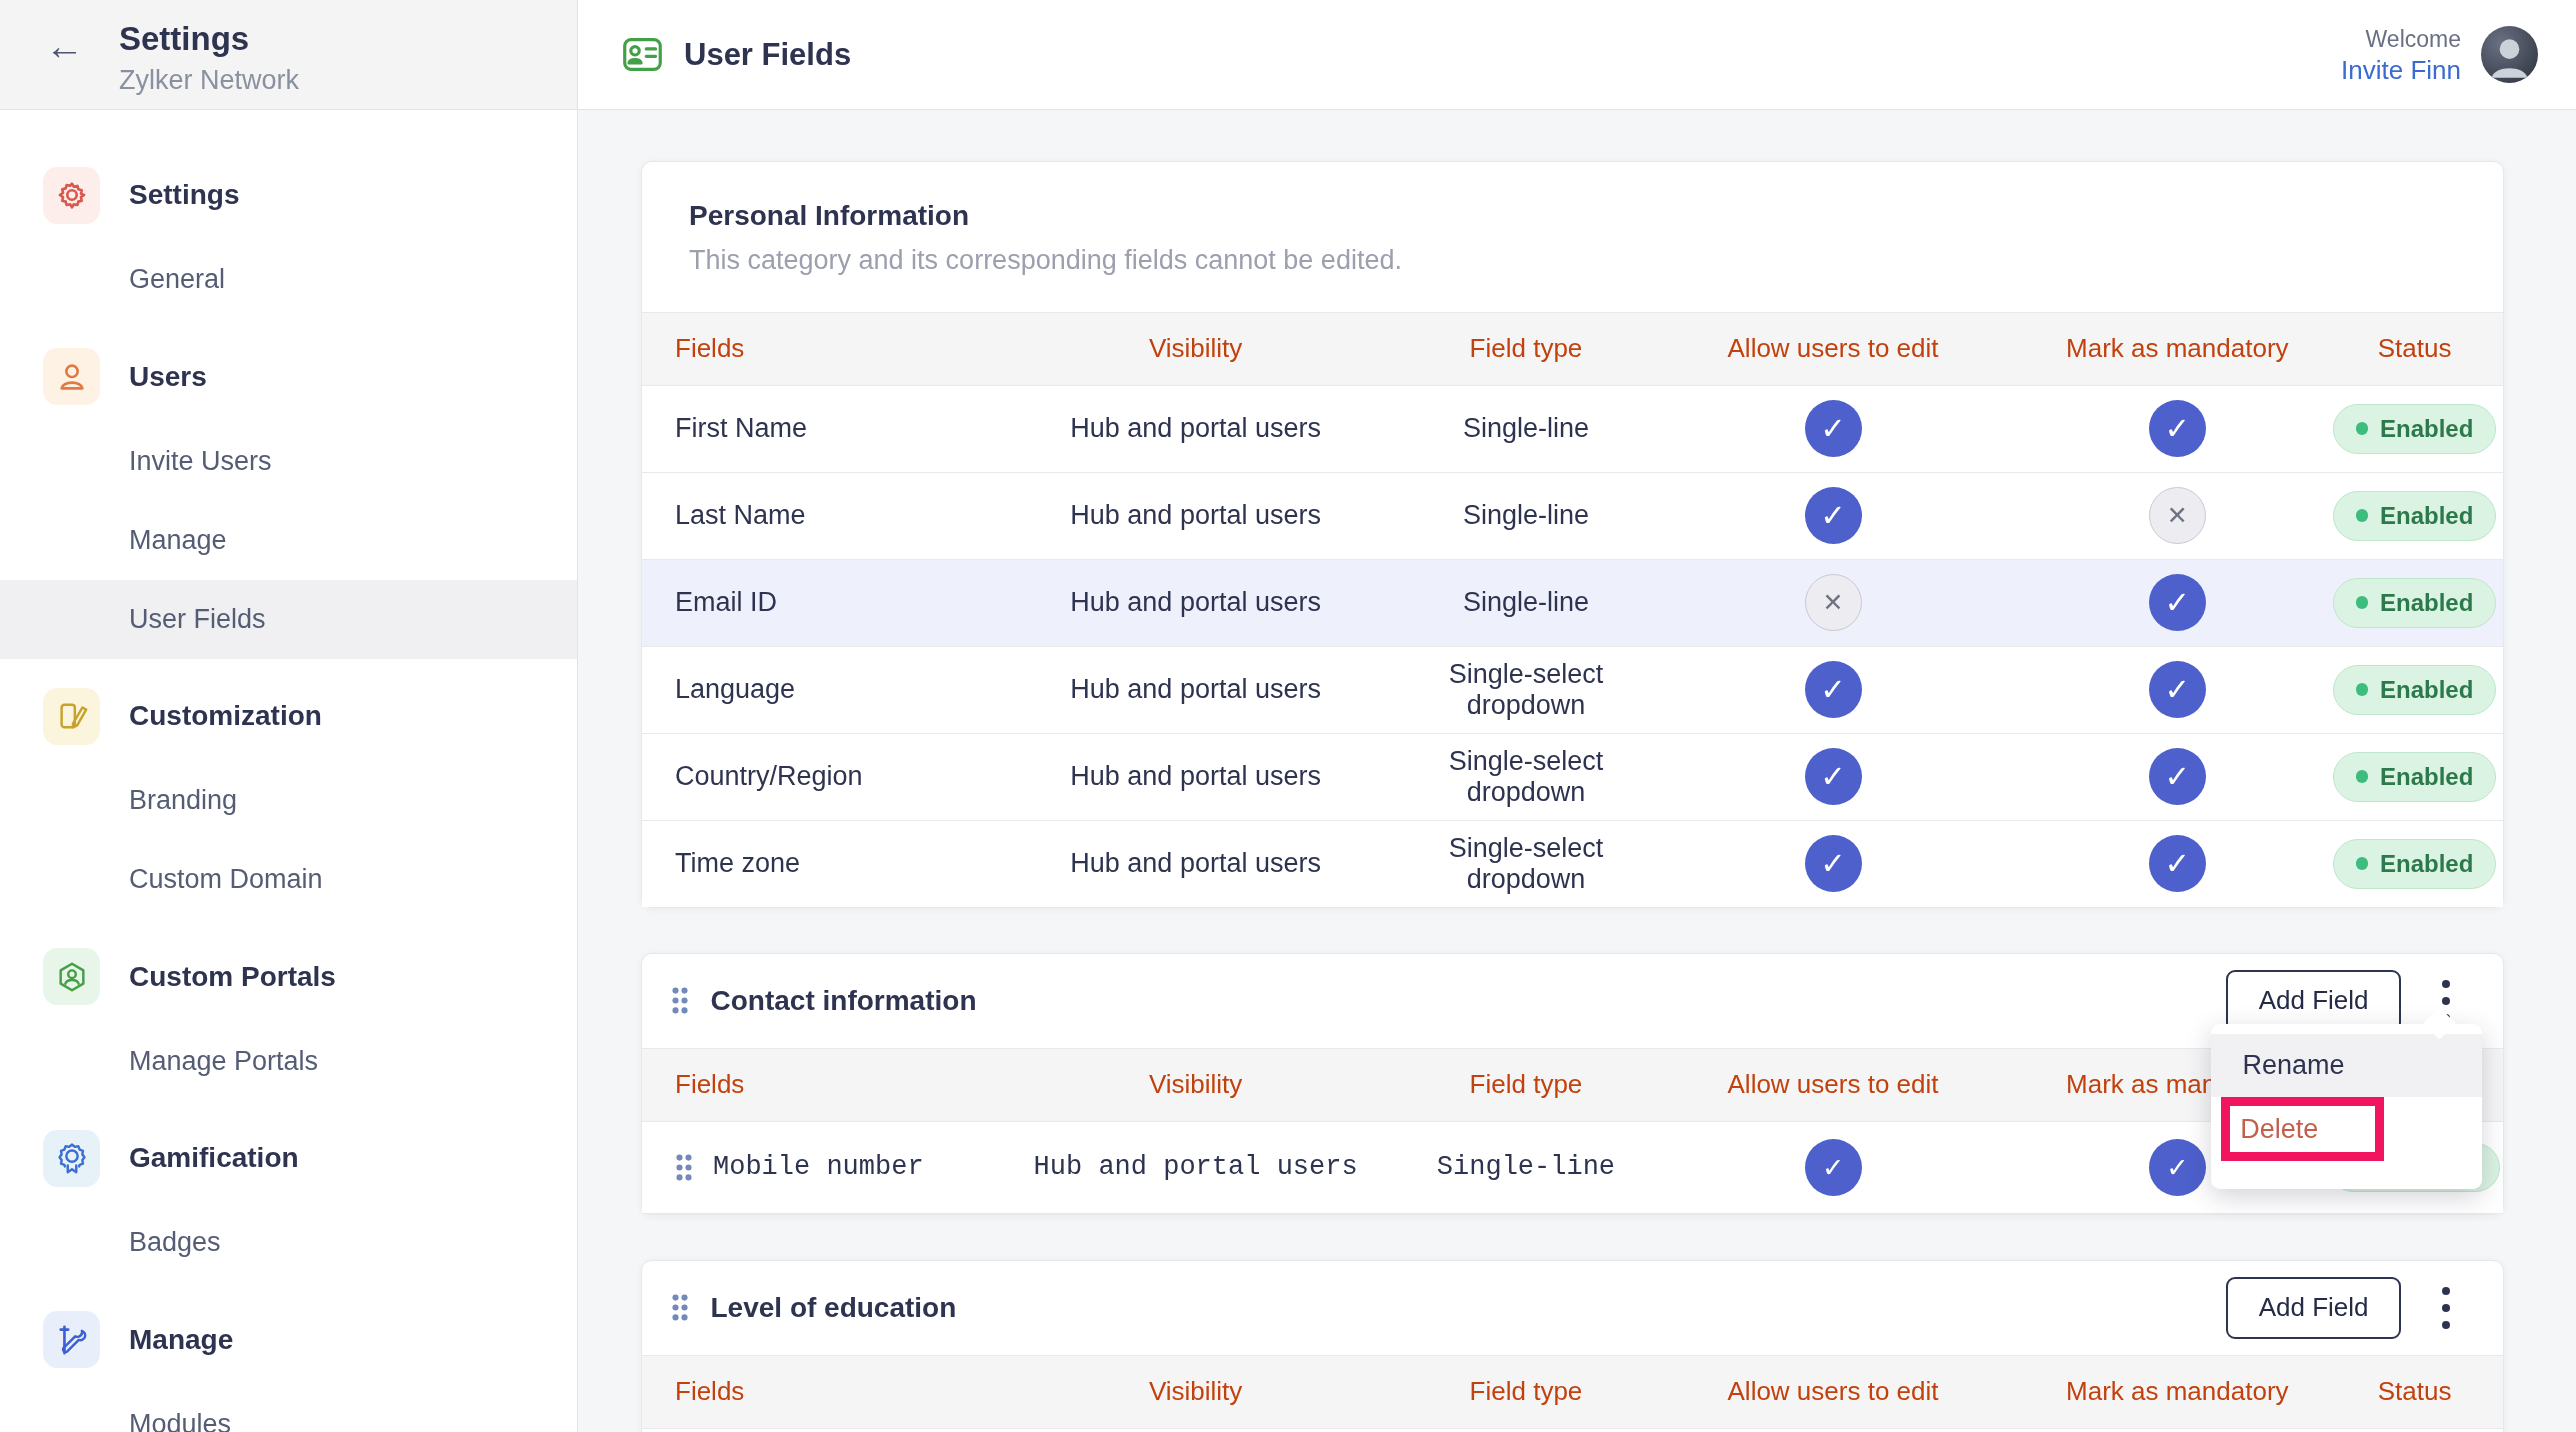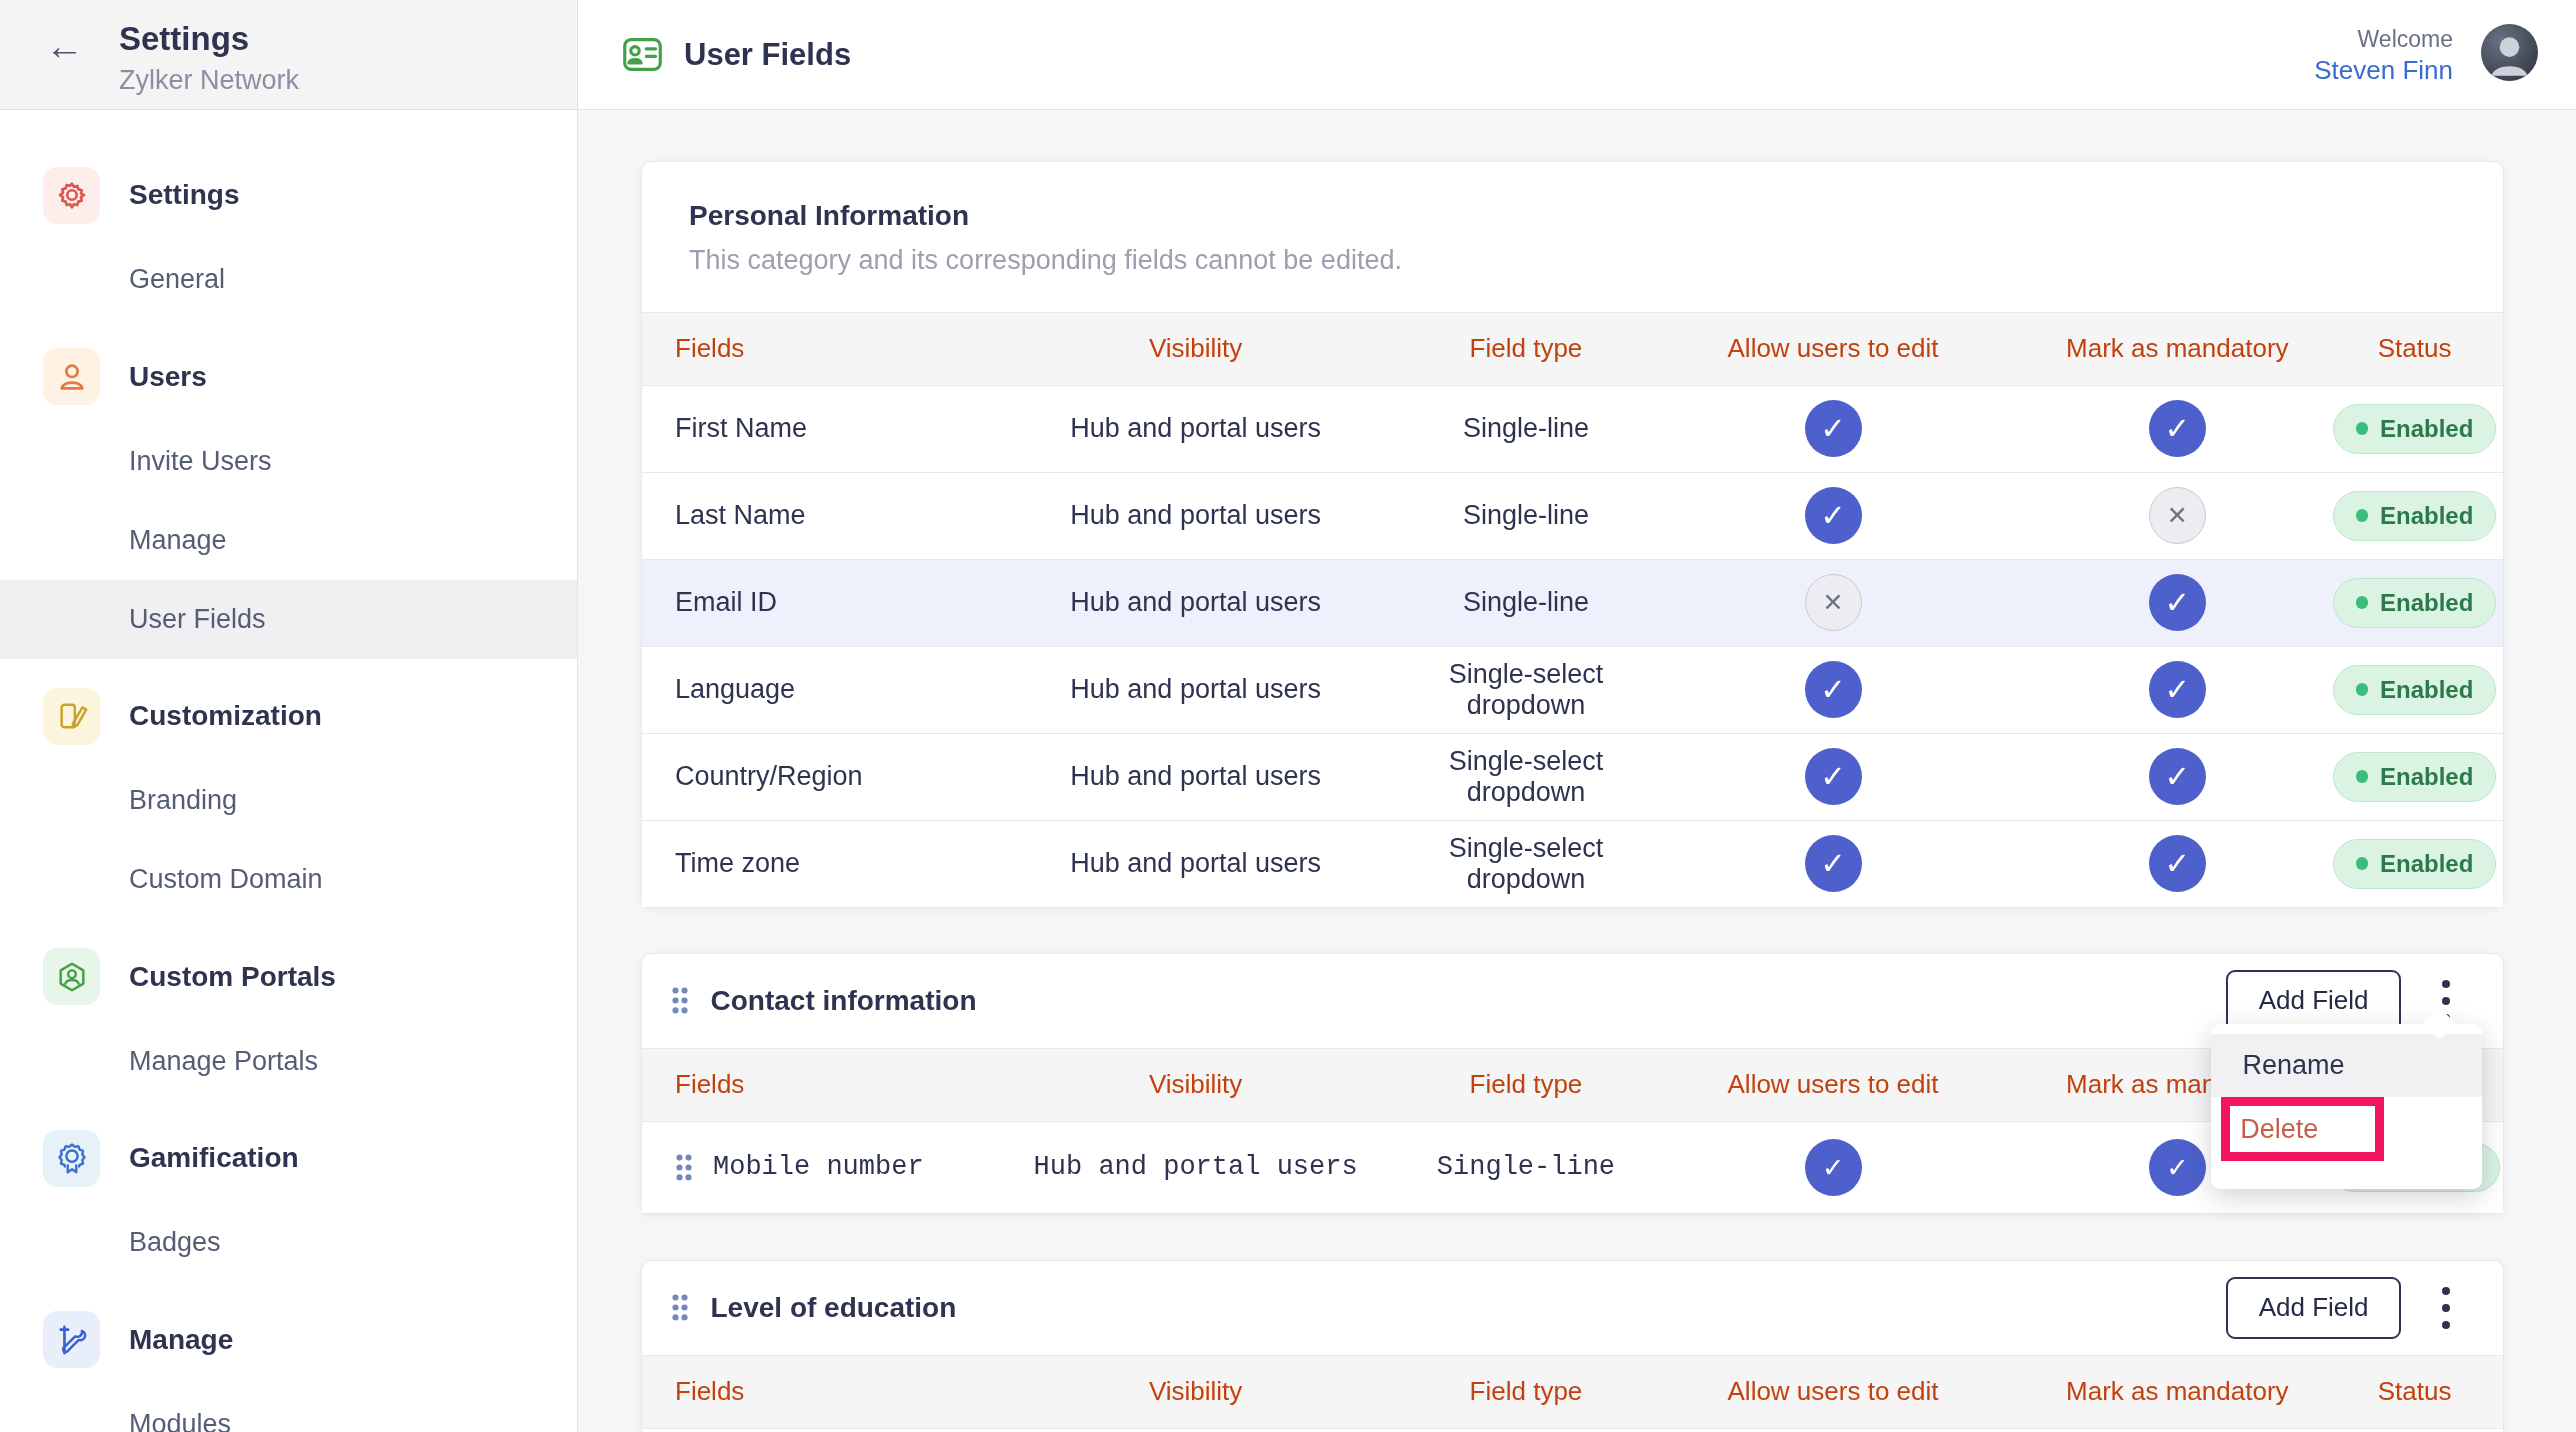--- a/index.html
+++ b/index.html
@@ -21,21 +21,21 @@
   .nav-sub{height:79px;display:flex;align-items:center;padding-left:129px;font-size:27px;color:#555d75;cursor:pointer;}
   .nav-sub.selected{background:#f0f0f2;}
   .sq-red{background:#fdeeeb;}  .sq-orange{background:#fdf2e3;}
   .sq-yellow{background:#fbf5dd;} .sq-green{background:#e8f5e9;}
   .sq-cyan{background:#e7f2f8;}  .sq-blue{background:#e9eefb;}
 
   
   .main{flex:1;display:flex;flex-direction:column;height:100%;overflow:hidden;}
   .topbar{height:110px;min-height:110px;background:#fff;border-bottom:1.8px solid #e3e3e7;display:flex;align-items:center;padding:0 38px 0 43px;box-sizing:border-box;}
   .page-title{font-size:31px;font-weight:bold;color:#2e3350;margin-left:20px;}
-  .topbar-right{margin-left:auto;display:flex;align-items:flex-start;gap:28px;}
+  .topbar-right{margin-left:auto;display:flex;align-items:center;gap:20px;}
   .welcome-block{text-align:right;line-height:30.5px;}
   .welcome-txt{font-size:23px;color:#6a7083;}
   .user-link{font-size:26px;color:#3a6bd0;cursor:pointer;}
   .avatar{width:57px;height:57px;border-radius:50%;background:radial-gradient(circle at 35% 30%,#6a7183,#3a404c 75%);overflow:hidden;display:flex;align-items:flex-end;justify-content:center;}
 
   
   .content{flex:1;background:#f5f6f7;padding:51px 72px 0 63px;overflow:hidden;}
   .card{background:#fff;border:0.9px solid #e8e8eb;border-radius:10.8px;box-shadow:0 1.8px 7.2px rgba(30,30,60,0.05);margin-bottom:45px;overflow:visible;}
   .card-head-text{padding:38px 47px 36px 47px;}
   .card-title{font-size:28px;font-weight:bold;color:#2e3350;}
@@ -191,21 +191,21 @@
               <circle cx="15" cy="19" r="4.5"></circle>
               <path d="M8.5 32c1.4-4.6 11.6-4.6 13 0z"></path>
               <path d="M27 17h10M27 25h10"></path>
             </g>
           </svg>
       </span>
       <span class="page-title">User Fields</span>
       <div class="topbar-right">
         <div class="welcome-block">
           <div class="welcome-txt">Welcome</div>
-          <div class="user-link">Steven Finn</div>
+          <div class="user-link">Invite Finn</div>
         </div>
         <div class="avatar">
           <svg width="57" height="57" viewBox="0 0 64 64">
               <g fill="#cdd1d9">
                 <circle cx="32" cy="26" r="11"></circle>
                 <path d="M12 58c3-14 37-14 40 0z"></path>
               </g>
             </svg>
         </div>
       </div>

